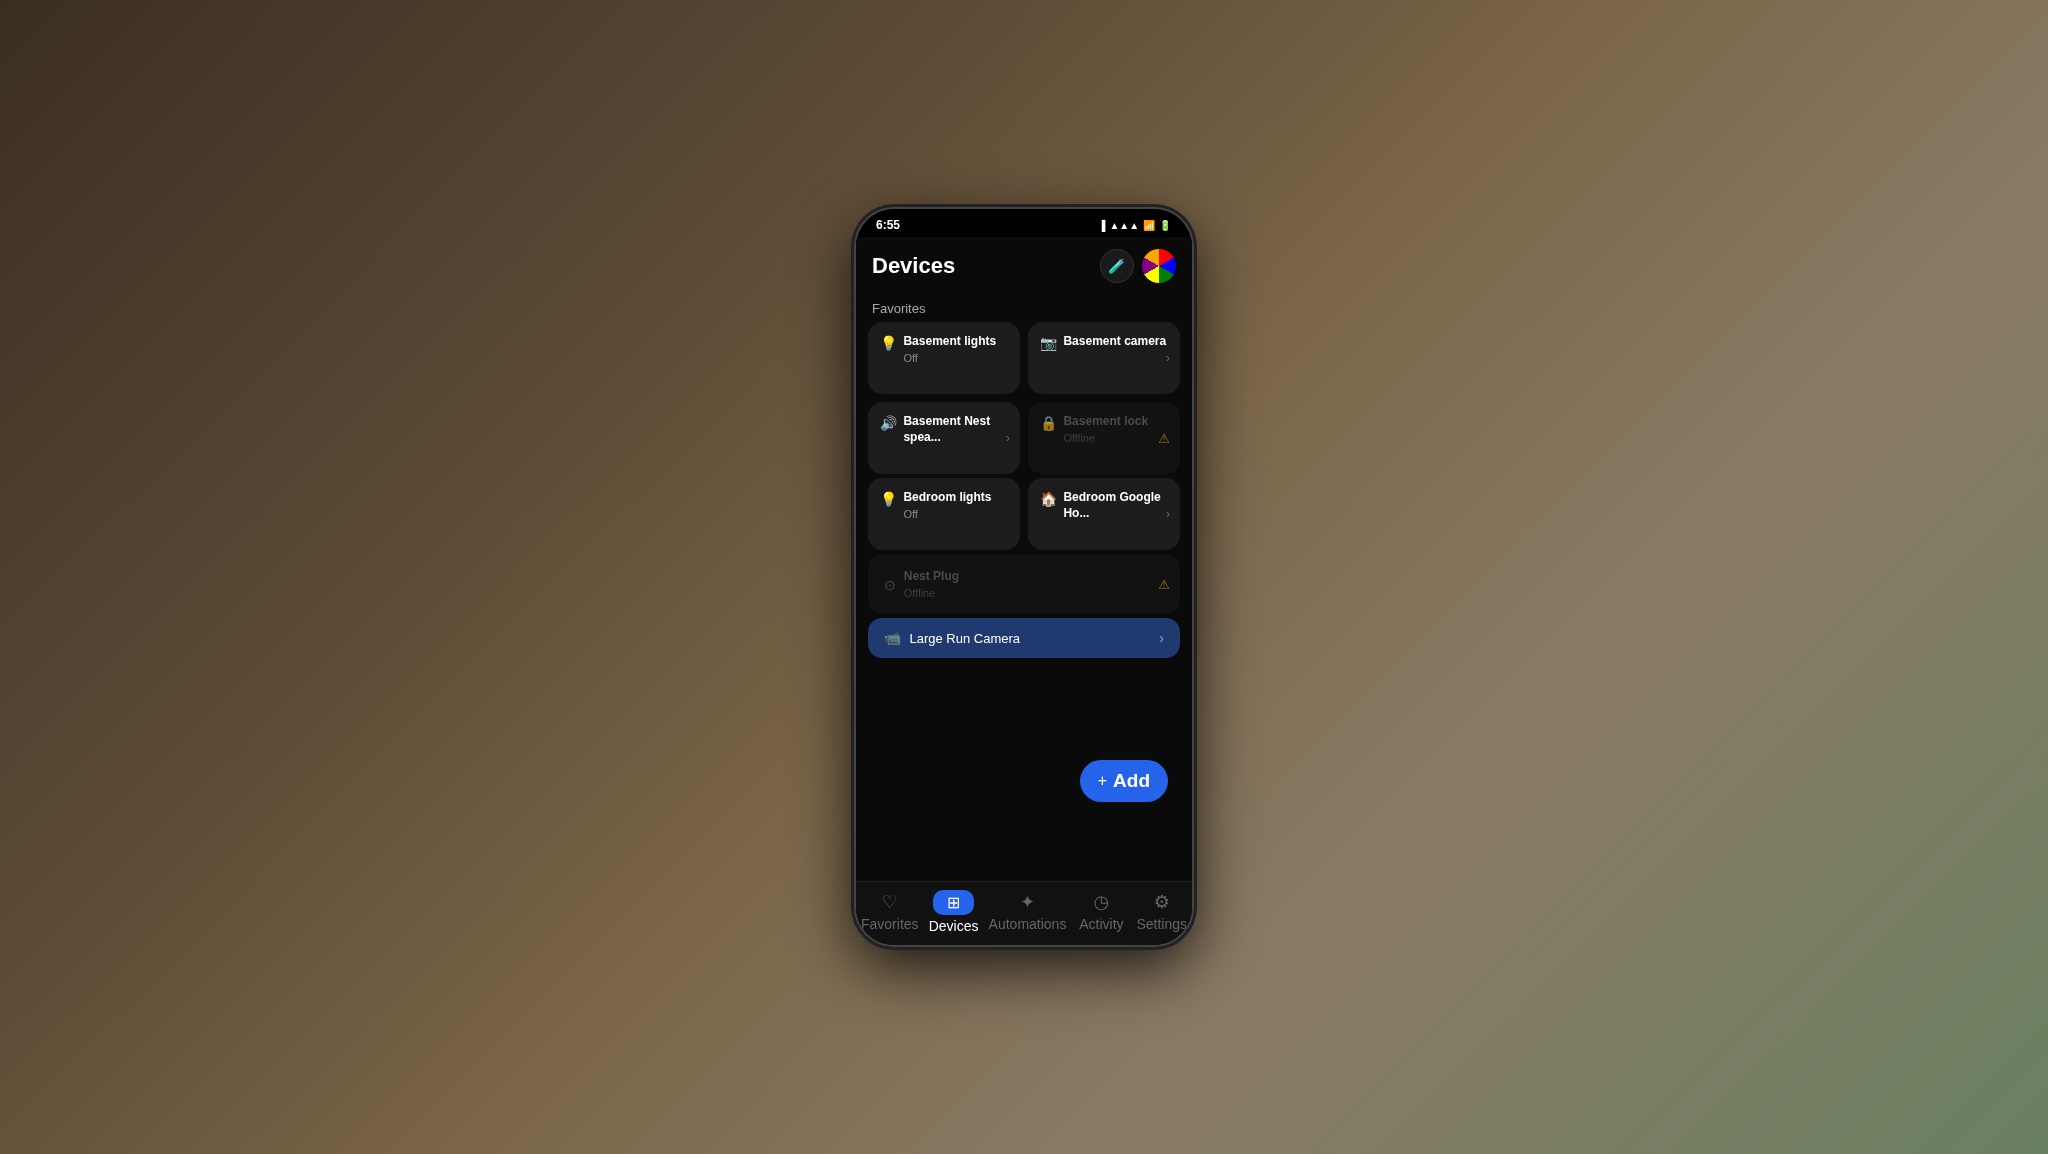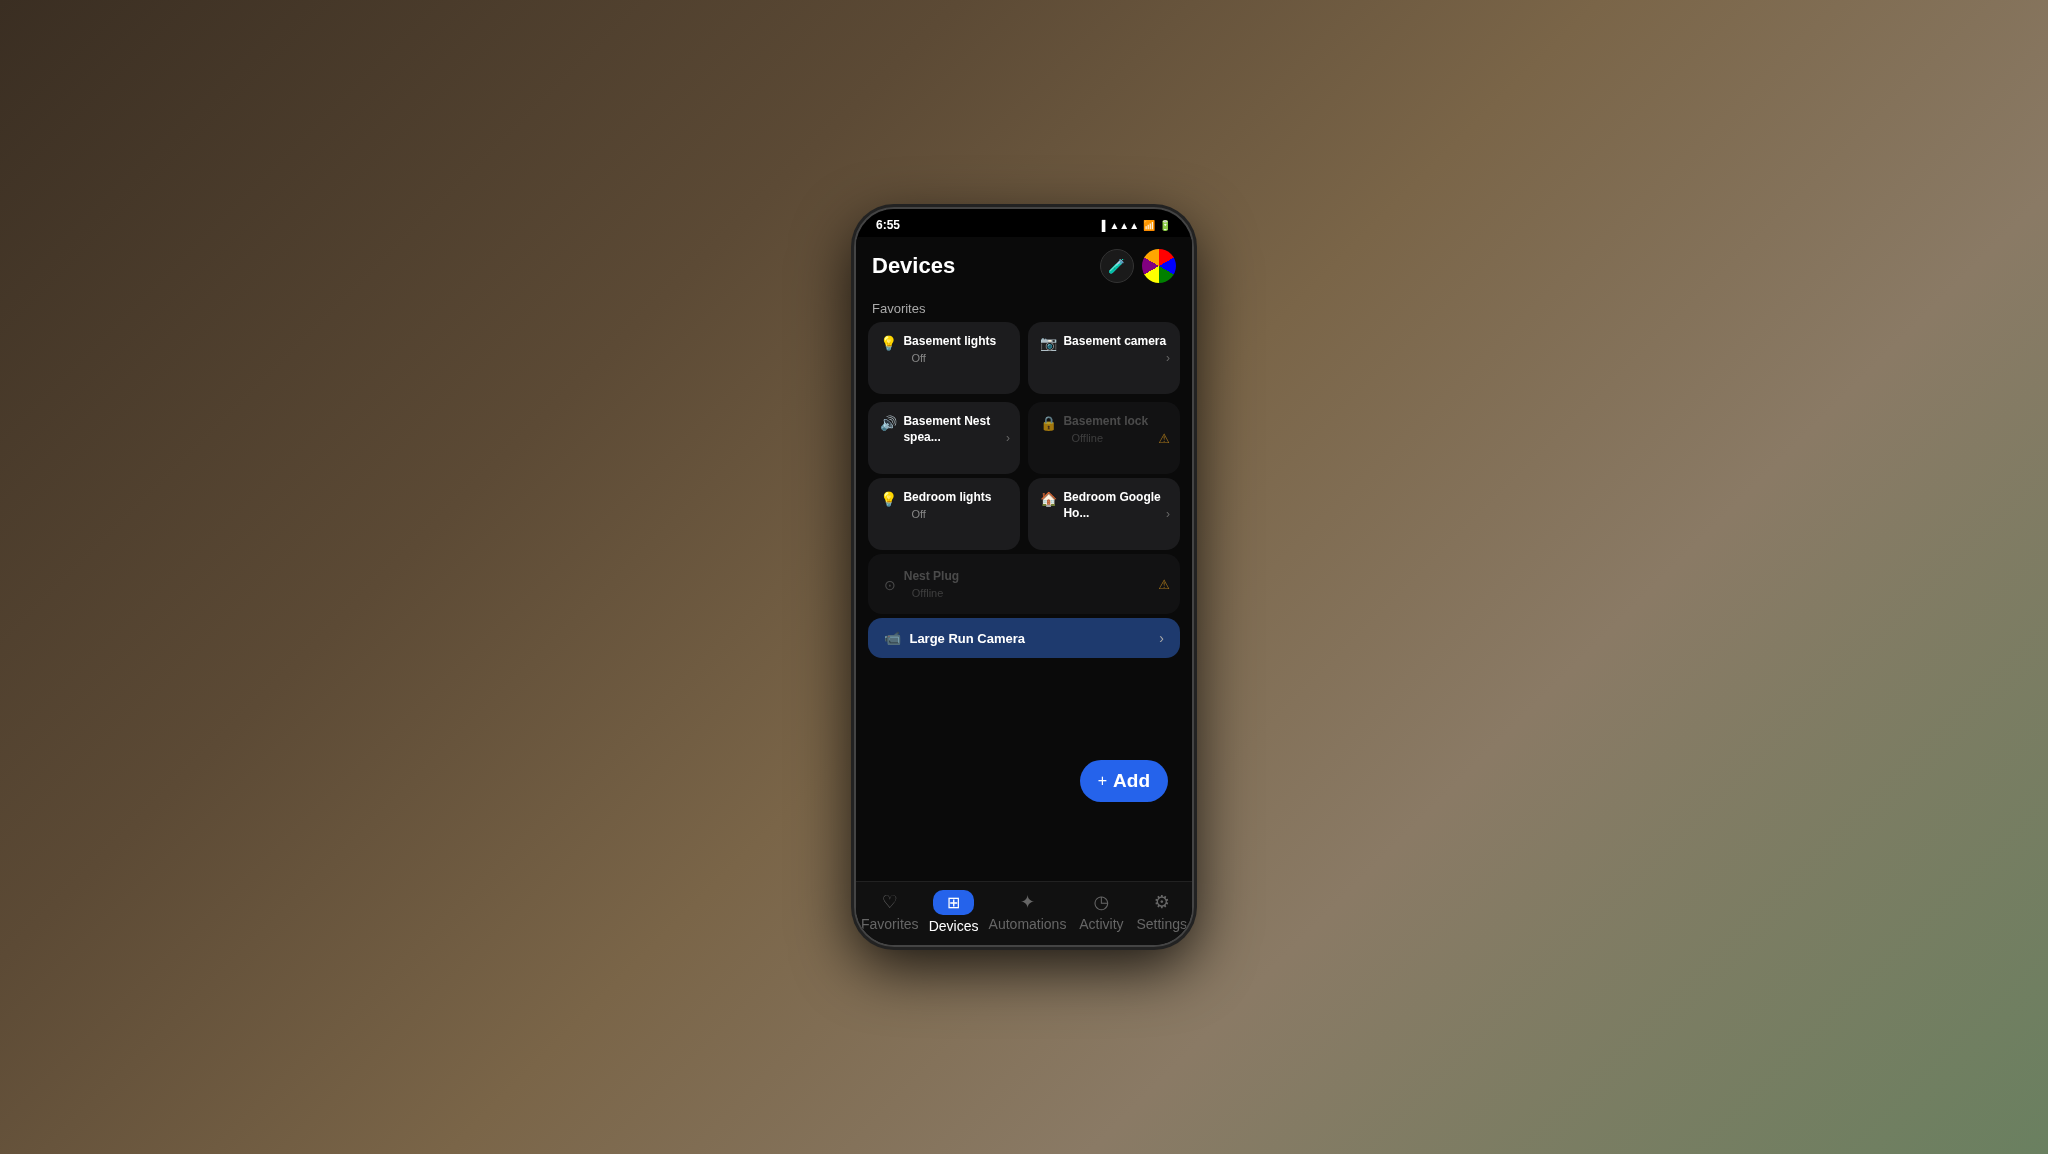--- a/index.html
+++ b/index.html
@@ -189,21 +189,20 @@
     }
 
     .device-name.offline-text {
       color: #666;
     }
 
     .device-status {
       color: #888;
       font-size: 11px;
       margin-top: 2px;
-      margin-left: 8px;
     }
 
     .device-status.offline-text {
       color: #555;
     }
 
     .device-arrow {
       color: #666;
       font-size: 12px;
       position: absolute;
@@ -315,21 +314,21 @@
 
     .large-camera-left {
       display: flex;
       align-items: center;
       gap: 8px;
     }
 
     .large-camera-name {
       color: #fff;
       font-size: 13px;
-      font-weight: 700;
+      font-weight: 400;
     }
 
     .camera-arrow {
       color: #aaa;
       font-size: 14px;
     }
   </style>
 </head>
 <body>
 

